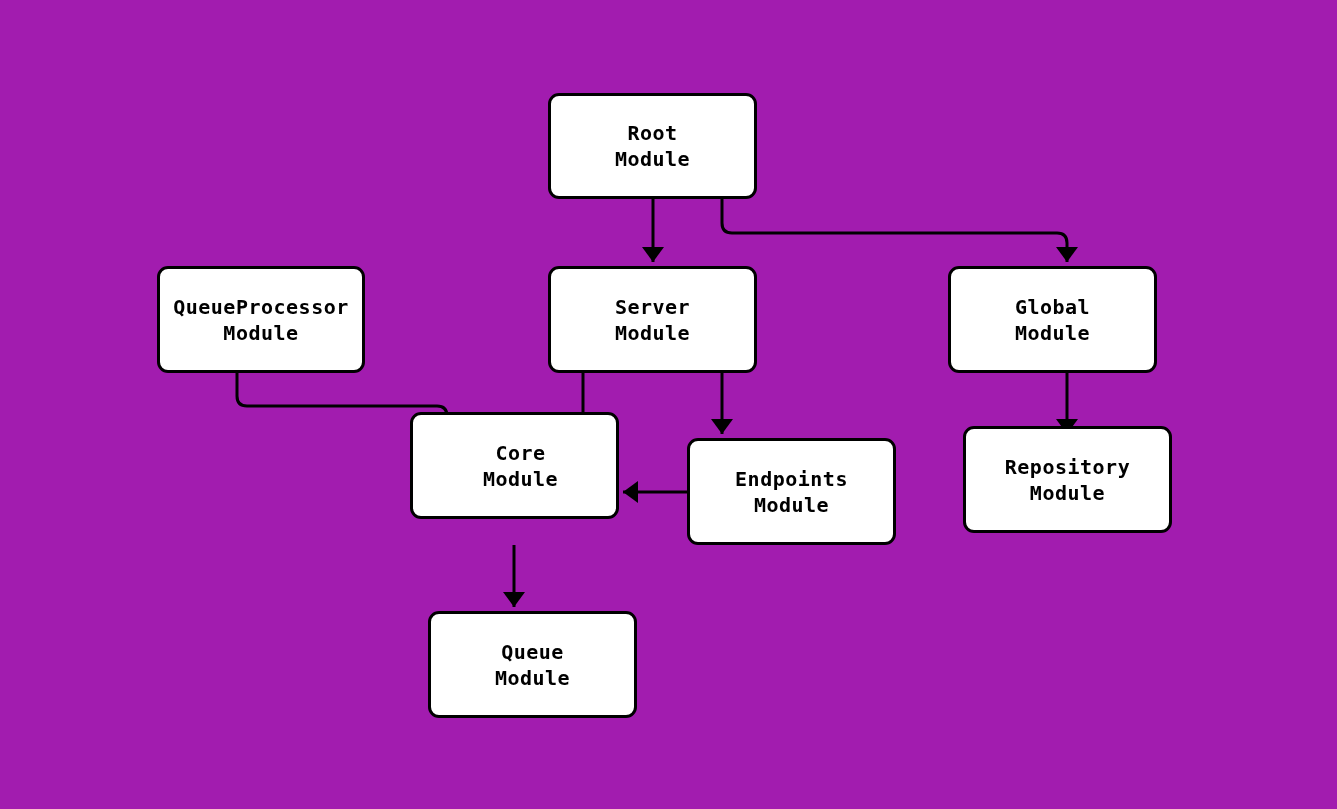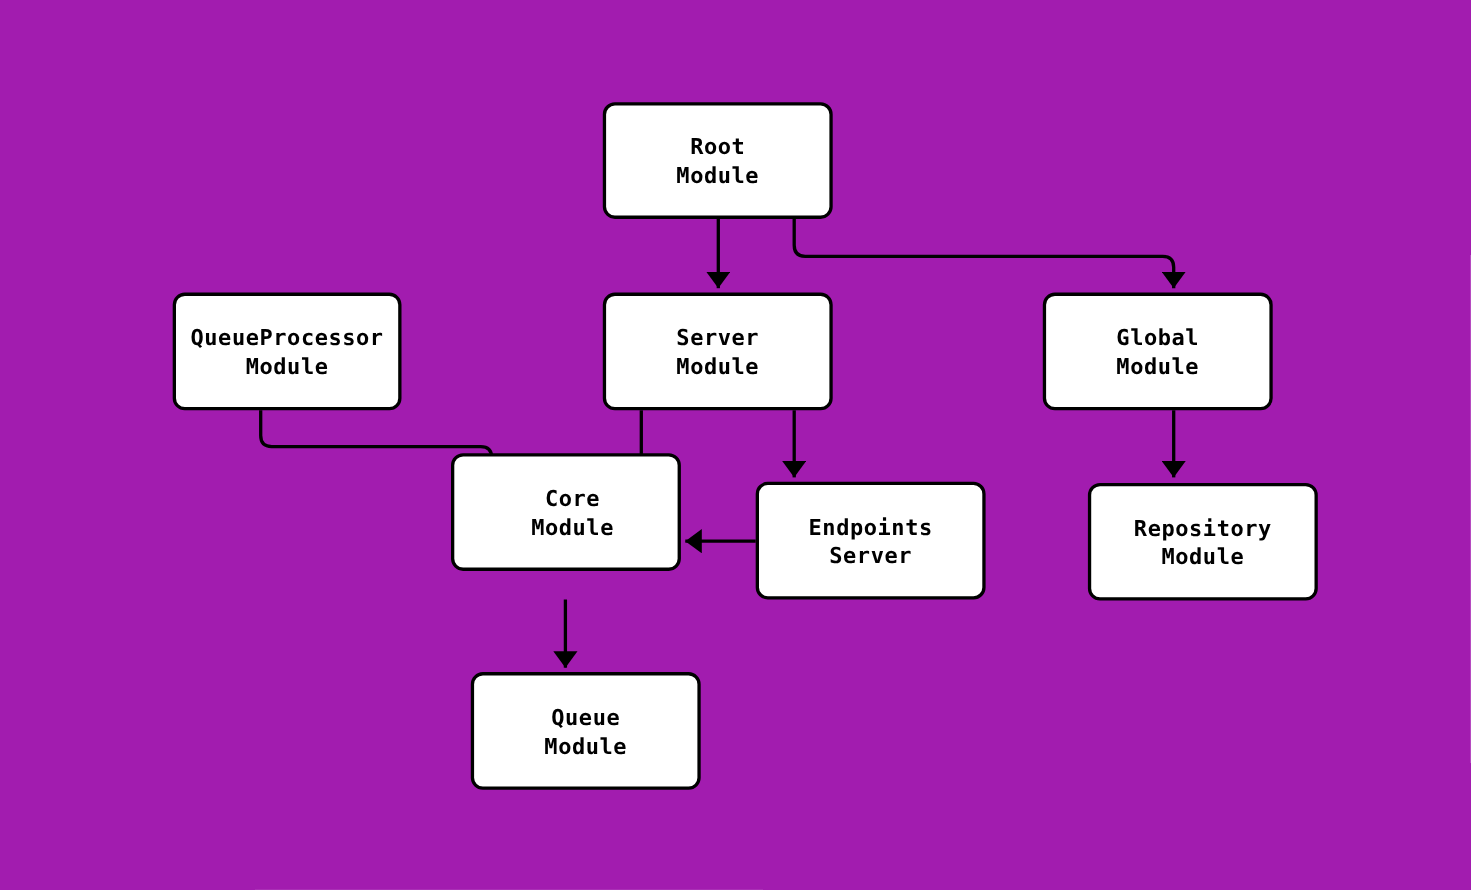--- a/index.html
+++ b/index.html
@@ -95,24 +95,24 @@
 Module</span>
   </div>
 
   <div class="node" style="left:410px; top:412px; width:209px; height:107px;padding-left:12px;">
     <span class="node-label">Core
 Module</span>
   </div>
 
   <div class="node" style="left:687px; top:438px; width:209px; height:107px;">
     <span class="node-label">Endpoints
-Server</span>
+Module</span>
   </div>
 
-  <div class="node" style="left:963px; top:439px; width:209px; height:107px;margin-left:26px;">
+  <div class="node" style="left:963px; top:426px; width:209px; height:107px;">
     <span class="node-label">Repository
 Module</span>
   </div>
 
   <div class="node" style="left:428px; top:611px; width:209px; height:107px;">
     <span class="node-label">Queue
 Module</span>
   </div>
 
 </div>

